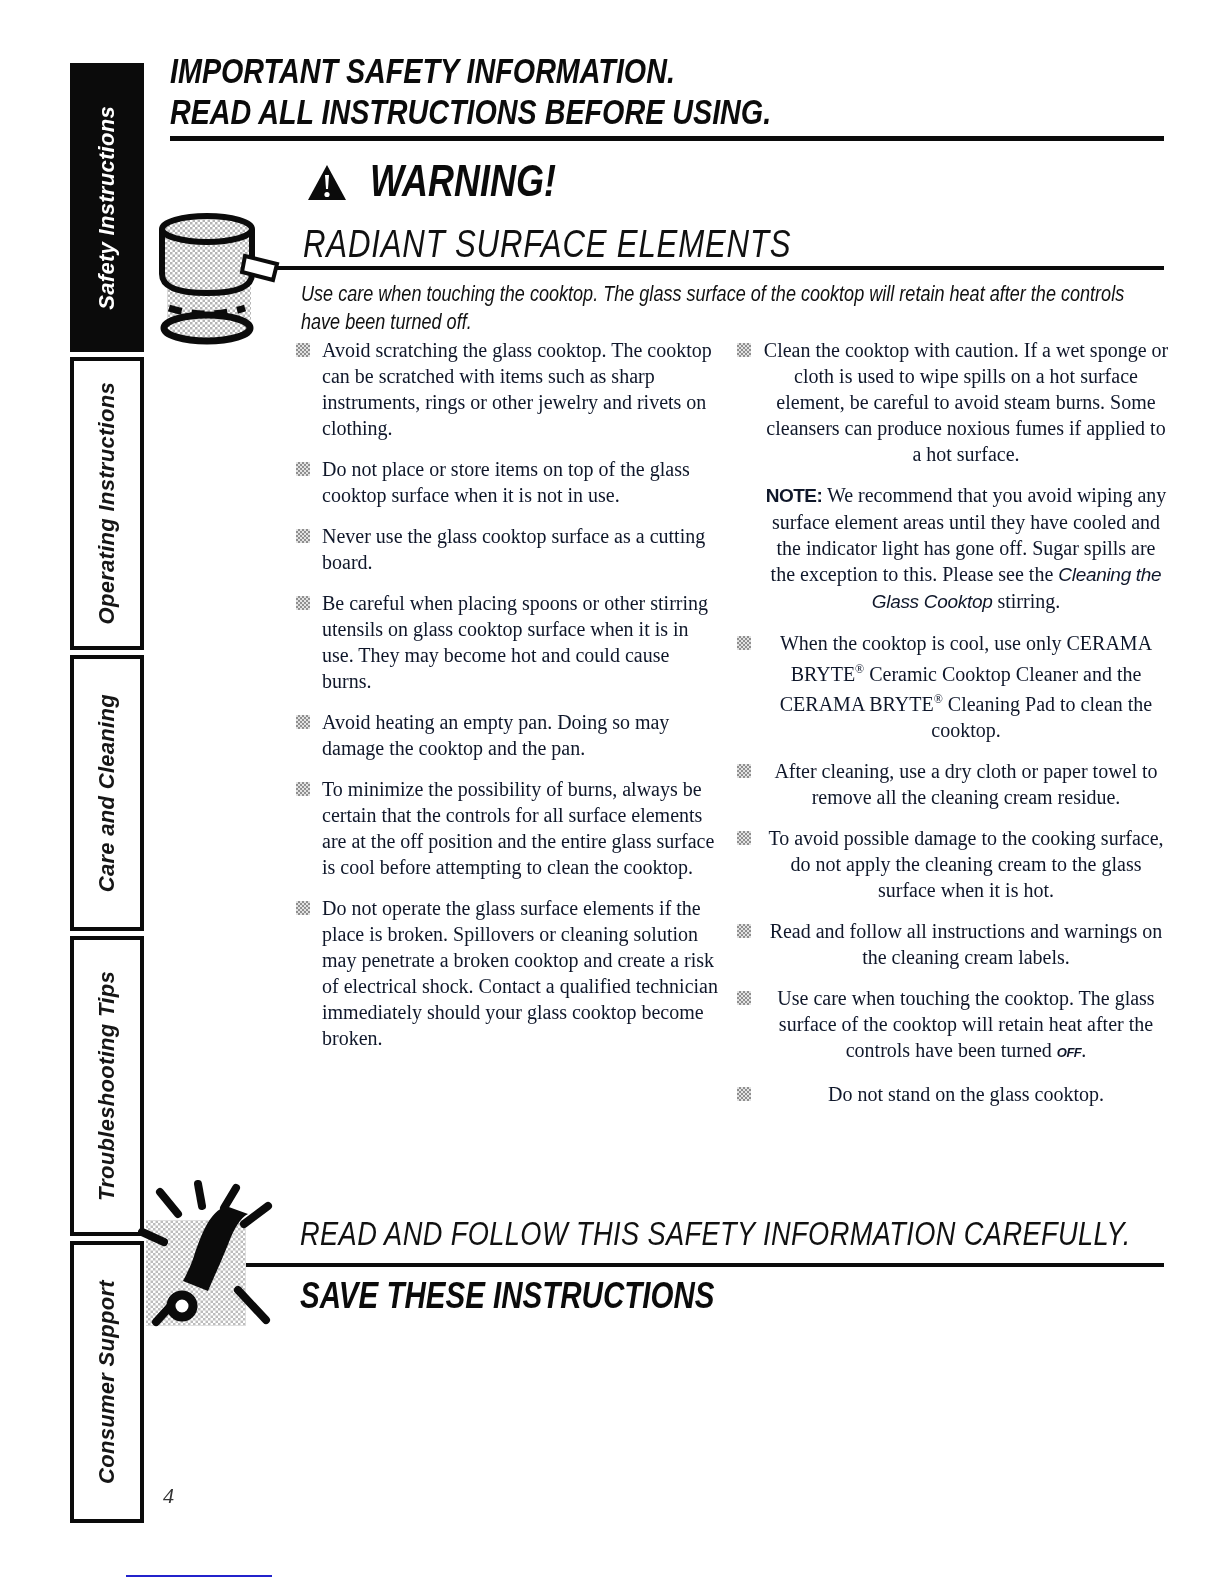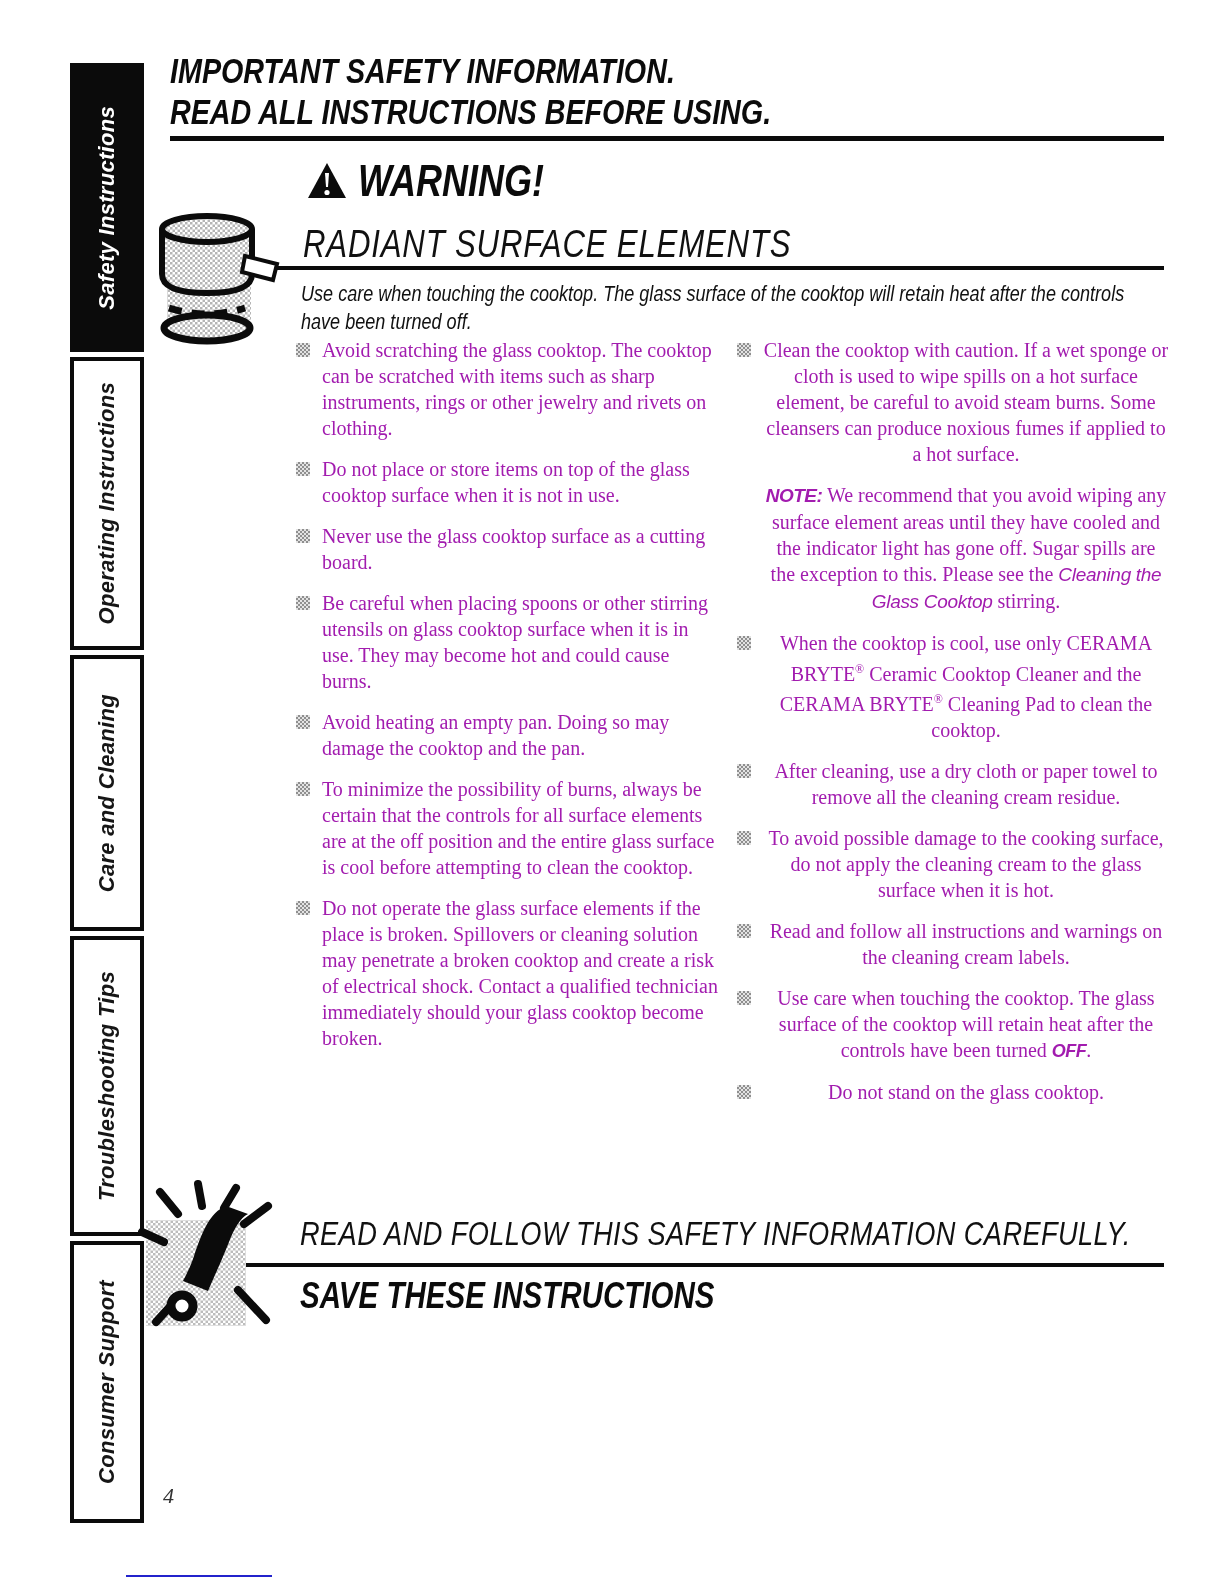--- a/index.html
+++ b/index.html
@@ -21,52 +21,52 @@
        font-size:22px;letter-spacing:.3px;}
 
   
   .h-title{position:absolute;left:170px;top:50px;margin:0;
        font-family:"Liberation Sans",sans-serif;font-weight:700;font-style:italic;
        font-size:35px;line-height:41px;white-space:nowrap;color:#0b0b0b;
        transform:scaleX(.82);transform-origin:0 0;letter-spacing:0;}
   .h-rule{position:absolute;left:170px;top:136px;width:994px;height:5px;background:#0b0b0b;}
 
   
-  .warn{position:absolute;left:306px;top:158px;display:flex;align-items:center;gap:10px;}
+  .warn{position:absolute;left:306px;top:158px;display:flex;align-items:flex-end;gap:22px;}
   .warn-text{font-family:"Liberation Sans",sans-serif;font-weight:700;font-style:italic;
        font-size:45px;line-height:45px;color:#0b0b0b;white-space:nowrap;
        transform:scaleX(.8);transform-origin:0 0;}
   .radiant{position:absolute;left:303px;top:222px;margin:0;
        font-family:"Liberation Sans",sans-serif;font-style:italic;font-weight:400;
        font-size:39px;color:#111;white-space:nowrap;letter-spacing:1px;
        transform:scaleX(.8);transform-origin:0 0;}
   .radiant-rule{position:absolute;left:200px;top:266px;width:964px;height:4px;background:#0b0b0b;}
   .intro{position:absolute;left:301px;top:280px;width:985px;margin:0;
        font-family:"Liberation Sans",sans-serif;font-style:italic;font-size:21.5px;
        line-height:28px;color:#111;transform:scaleX(.84);transform-origin:0 0;}
 
   
   .pot-icon{position:absolute;left:145px;top:212px;z-index:3;}
   .burst-icon{position:absolute;left:138px;top:1178px;z-index:3;}
 
   
-  .col{position:absolute;top:337px;font-size:20px;line-height:26px;color:#a21caf;}
+  .col{position:absolute;top:337px;font-size:20px;line-height:26px;color:#0f172a;}
   .col-left{left:296px;width:424px;}
   .col-right{left:737px;width:432px;text-align:center;}
   .para{position:relative;margin:0 0 15px 0;padding-left:26px;}
   .sq{position:absolute;left:0;top:6px;width:14px;height:14px;
       background-color:#e3e3e3;
       background-image:linear-gradient(45deg,#8f8f8f 26%,transparent 26%,transparent 74%,#8f8f8f 74%),
                        linear-gradient(45deg,#8f8f8f 26%,transparent 26%,transparent 74%,#8f8f8f 74%);
       background-size:4px 4px;background-position:0 0,2px 2px;}
   .s-sup{font-size:60%;vertical-align:super;}
-  .s-notehead{font-family:"Liberation Sans",sans-serif;font-weight:700;font-style:italic;
+  .s-notehead{font-family:"Liberation Sans",sans-serif;font-weight:700;
       font-size:19px;letter-spacing:-.5px;}
   .s-condital{font-family:"Liberation Sans",sans-serif;font-style:italic;font-size:19px;letter-spacing:-.3px;}
-  .s-off{font-family:"Liberation Sans",sans-serif;font-weight:700;font-style:italic;font-size:18px;letter-spacing:-.5px;}
+  .s-off{font-family:"Liberation Sans",sans-serif;font-weight:700;font-style:italic;font-size:13px;letter-spacing:-.5px;}
 
   
   .f-read{position:absolute;left:300px;top:1214px;margin:0;
       font-family:"Liberation Sans",sans-serif;font-style:italic;font-weight:400;
       font-size:34px;color:#111;white-space:nowrap;letter-spacing:.5px;
       transform:scaleX(.8);transform-origin:0 0;}
   .f-rule{position:absolute;left:213px;top:1263px;width:951px;height:4px;background:#0b0b0b;}
   .f-save{position:absolute;left:300px;top:1275px;margin:0;
       font-family:"Liberation Sans",sans-serif;font-style:italic;font-weight:700;
       font-size:36px;color:#0b0b0b;white-space:nowrap;

